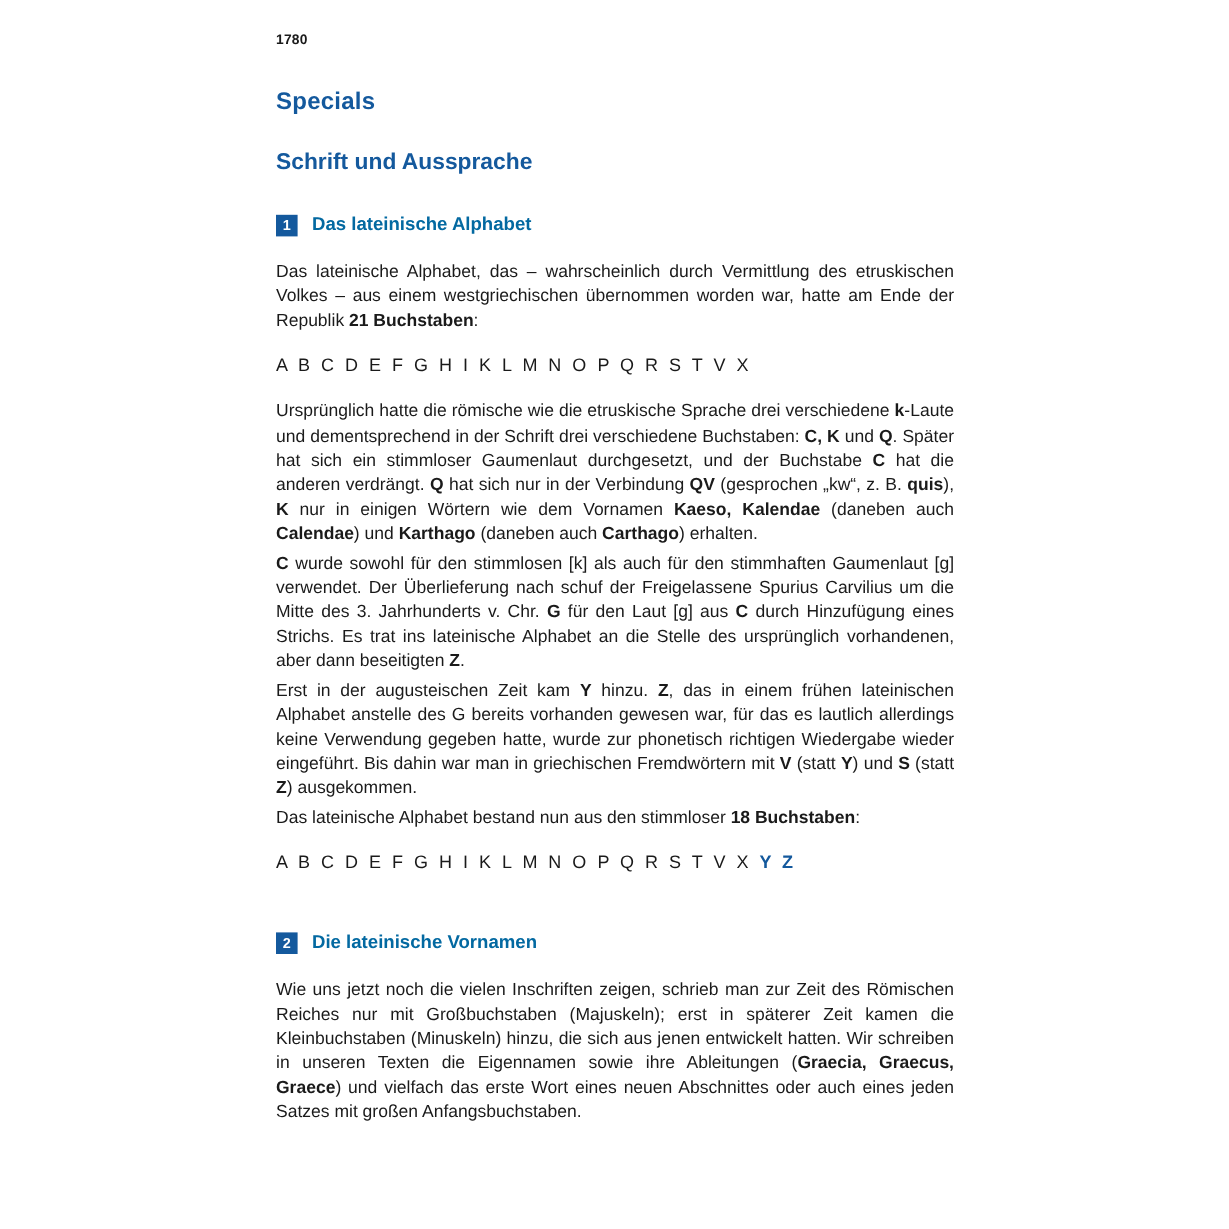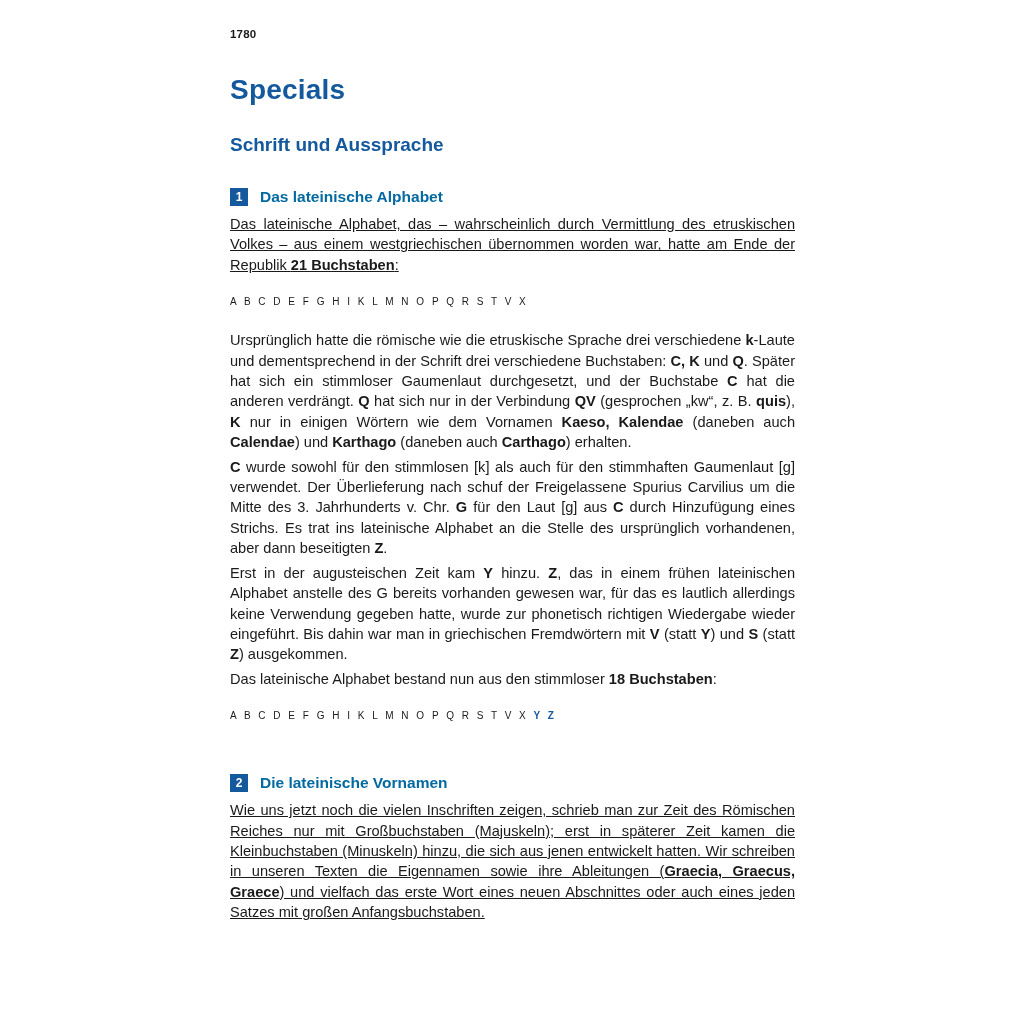--- a/index.html
+++ b/index.html
@@ -16,21 +16,21 @@
     padding: 28px 229px 0 230px;
   }
   .page-number {
     font-size: 11.5px;
     font-weight: 700;
     color: #1a1a1a;
     letter-spacing: 0.2px;
   }
   .title {
     margin-top: 34px;
-    font-size: 28px;
+    font-size: 20px;
     font-weight: 700;
     color: var(--accent);
     letter-spacing: 0.2px;
   }
   .subtitle {
     margin-top: 28px;
     font-size: 19px;
     font-weight: 700;
     color: var(--accent);
   }
@@ -58,24 +58,24 @@
     font-weight: 700;
     color: #0369a1;
   }
   p.body {
     margin-top: 4px;
     font-size: 14.6px;
     line-height: 20.4px;
     text-align: justify;
     color: #1a1a1a;
   }
-  p.body:first-of-type { margin-top: 8px; text-decoration: underline; }
+  p.body:first-of-type { margin-top: 20px; }
   p.alphabet {
     margin: 17px 0 18px 0;
-    font-size: 10px;
+    font-size: 15px;
     line-height: 20px;
     word-spacing: 4px;
     letter-spacing: 0.5px;
     color: #1a1a1a;
   }
   .b { font-weight: 700; }
   .accent { color: var(--accent); }
 </style>
 </head>
 <body>

